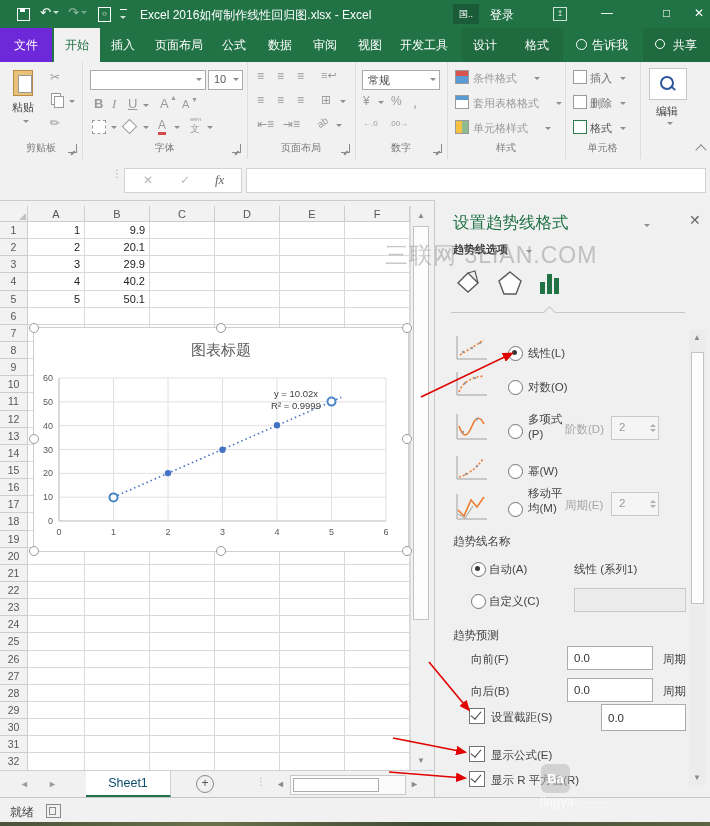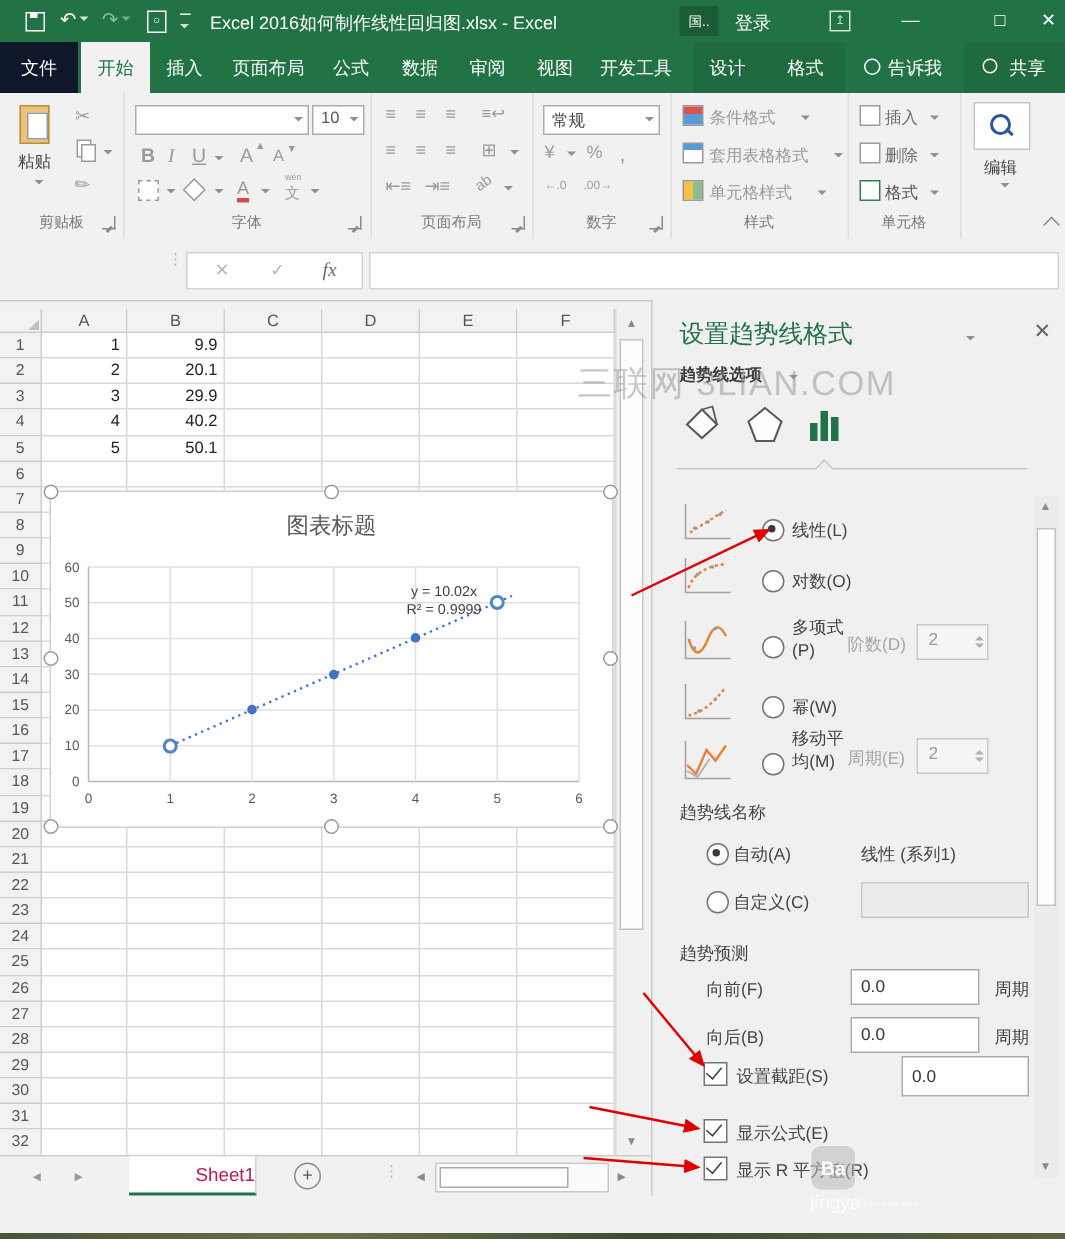--- a/index.html
+++ b/index.html
@@ -96,21 +96,21 @@
     <span class="tb-txt" style="left:140px;">Excel 2016如何制作线性回归图.xlsx  -  Excel</span>
     <span class="abs" style="left:453px;top:4px;width:26px;height:20px;background:#1a5c38;color:#fff;font-size:9px;text-align:center;line-height:20px;">国..</span>
     <span class="tb-txt" style="left:490px;">登录</span>
     <span class="abs" style="left:553px;top:7px;width:12px;height:12px;border:1.5px solid #cfe3d6;color:#cfe3d6;font-size:8px;text-align:center;line-height:11px;">↥</span>
     <span class="winbtn" style="left:601px;">—</span>
     <span class="winbtn" style="left:663px;">□</span>
     <span class="winbtn" style="left:694px;">✕</span>
   </div>
 
   <div class="tabrow">
-    <div class="tab" style="left:0;width:52px;background:#0f172a;">文件</div>
+    <div class="tab" style="left:0;width:52px;background:#6d28d9;">文件</div>
     <div class="tab tab-active" style="left:54px;width:46px;">开始</div>
     <div class="tab" style="left:104px;width:38px;">插入</div>
     <div class="tab" style="left:148px;width:62px;">页面布局</div>
     <div class="tab" style="left:214px;width:40px;font-family:Liberation Serif, serif;">公式</div>
     <div class="tab" style="left:260px;width:40px;">数据</div>
     <div class="tab" style="left:305px;width:40px;">审阅</div>
     <div class="tab" style="left:350px;width:40px;">视图</div>
     <div class="tab" style="left:395px;width:58px;">开发工具</div>
     <div class="ctx-zone" style="left:462px;width:101px;"></div>
     <div class="tab" style="left:462px;width:46px;">设计</div>
@@ -446,30 +446,37 @@
     <div class="abs" style="left:254px;top:130px;width:16px;height:455px;background:#ececec;">
       <span class="sb-arrow" style="top:3px;">▲</span>
       <div class="sb-thumb" style="left:2px;top:22px;width:11px;height:250px;"></div>
       <span class="sb-arrow" style="bottom:3px;">▼</span>
     </div>
   </div>
 
   <div class="sheetbar">
     <span class="abs" style="left:20px;top:8px;color:#9a9a9a;font-size:9px;">◄</span>
     <span class="abs" style="left:48px;top:8px;color:#9a9a9a;font-size:9px;">►</span>
-    <div class="abs" style="left:86px;top:0;width:84px;height:24px;background:#fff;border-right:1px solid #d0d0d0;border-bottom:2px solid #217346;text-align:right;line-height:24px;font-size:12.5px;color:#be185d;">Sheet1</div>
+    <div class="abs" style="left:86px;top:0;width:84px;height:24px;background:#fff;border-right:1px solid #d0d0d0;border-bottom:2px solid #217346;text-align:center;line-height:24px;font-size:12.5px;color:#0c4a6e;">Sheet1</div>
     <span class="abs" style="left:196px;top:4px;width:16px;height:16px;border:1px solid #8a8a8a;border-radius:50%;color:#555;font-size:12px;text-align:center;line-height:15px;">+</span>
     <span class="abs" style="left:256px;top:5px;color:#b5b5b5;font-size:10px;">⋮</span>
     <span class="abs" style="left:276px;top:8px;color:#8a8a8a;font-size:9px;">◄</span>
     <div class="abs" style="left:290px;top:4px;width:114px;height:18px;background:#fbfbfb;border:1px solid #c9c9c9;">
       <div class="abs" style="left:2px;top:2px;width:84px;height:12px;background:#fff;border:1px solid #ababab;"></div>
     </div>
     <span class="abs" style="left:410px;top:8px;color:#8a8a8a;font-size:9px;">►</span>
   </div>
 
+  <div class="statusbar">
+    <span class="abs" style="left:10px;top:6px;">就绪</span>
+    <span class="abs" style="left:46px;top:6px;width:13px;height:12px;border:1px solid #8a8a8a;">
+        <span class="abs" style="left:2px;top:2px;width:5px;height:6px;border:1px solid #8a8a8a;"></span>
+      </span>
+
+  </div>
   <div class="sliver"></div>
 
   <span class="wm-center">三联网 3LIAN.COM</span>
   <span class="wm-logo">Ba</span>
   <span class="wm-txt">jingya·········</span>
 
   <svg class="arrows" width="710" height="826">
     <defs>
       <marker id="ah" markerWidth="7" markerHeight="6" refX="5" refY="3" orient="auto">
         <path d="M0,0 L7,3 L0,6 Z" fill="#e00000"></path>

